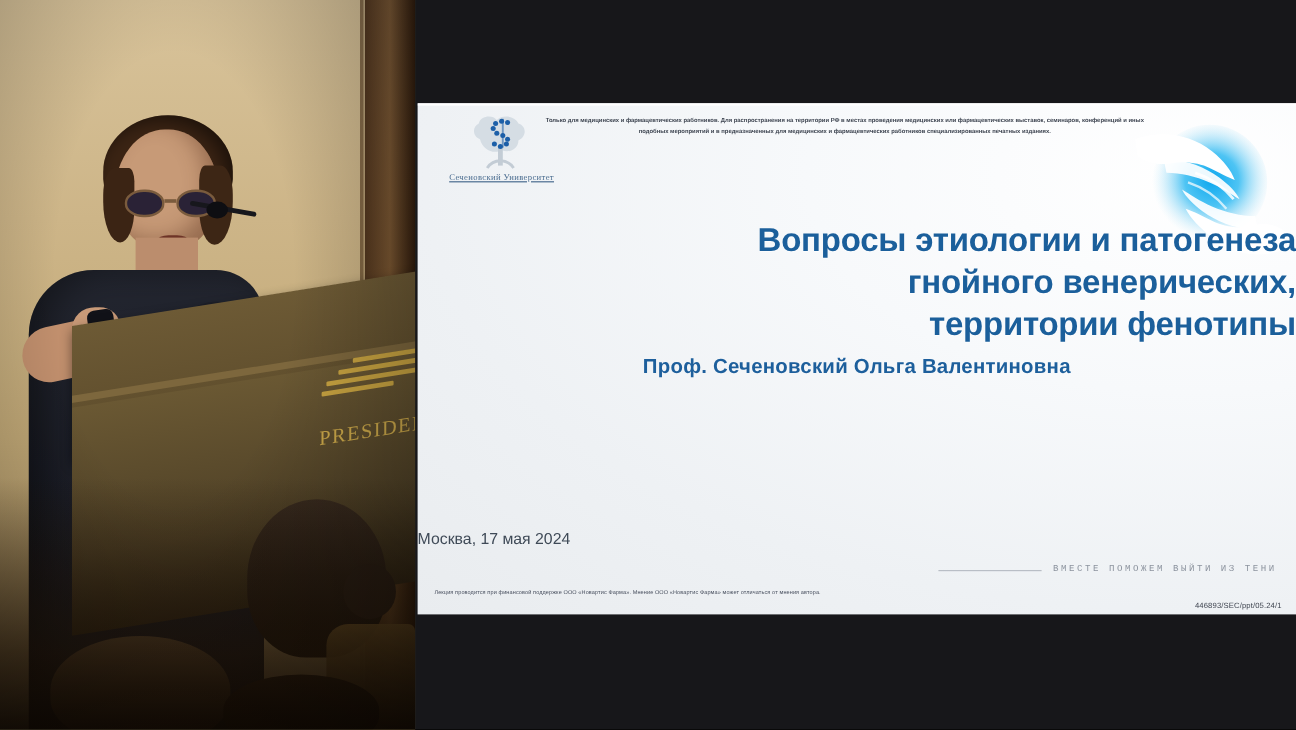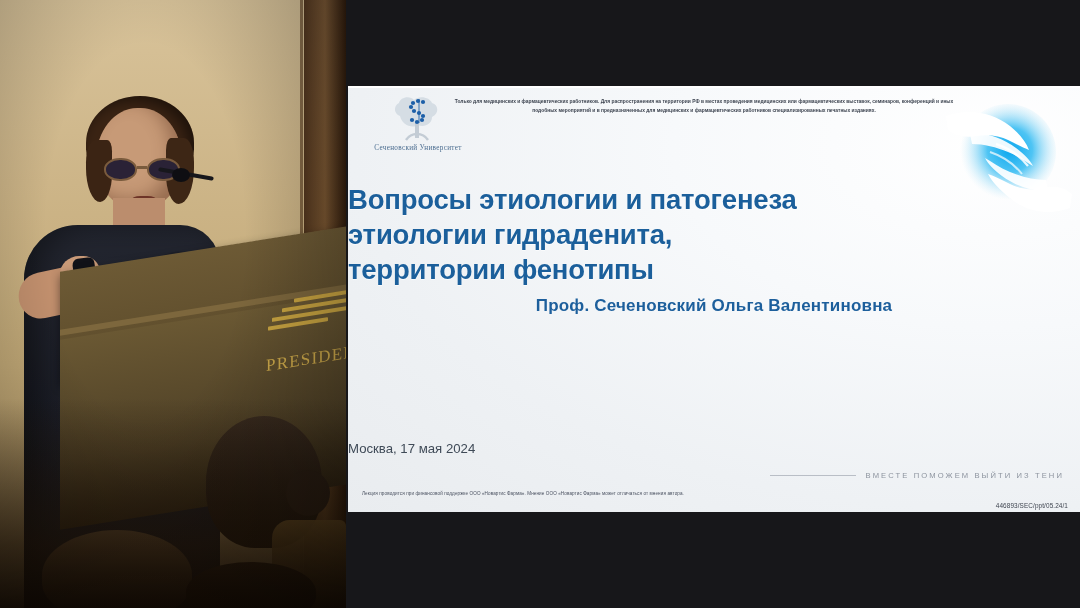--- a/index.html
+++ b/index.html
@@ -277,20 +277,21 @@
   .logo-caption {
     position: absolute;
     left: 0; top: 50px;
     width: 108px;
     text-align: center;
     font-family: "Liberation Serif", serif;
     font-size: 7.2px;
     letter-spacing: .3px;
     color: #4a6c8f;
     white-space: nowrap;
+    text-decoration: underline;
   }
 
   
   .disclaimer {
     position: absolute;
     left: 96px; top: 12px;
     width: 520px;
     text-align: center;
     font-size: 4.9px;
     line-height: 1.75;
@@ -303,21 +304,21 @@
     position: absolute;
     right: 0; top: 0;
     width: 150px; height: 140px;
   }
 
   
   .slide-title {
     position: absolute;
     left: 0; top: 96px;
     width: 732px;
-    text-align: left;
+    text-align: right;
     color: #1b5f9b;
     font-size: 27.5px;
     font-weight: bold;
     line-height: 1.28;
     letter-spacing: -0.2px;
     text-shadow: 0 1px 0 rgba(255,255,255,0.6);
   }
   .slide-author {
     position: absolute;
     left: 0; top: 210px;
@@ -347,20 +348,21 @@
     font-size: 13.2px;
   }
 
   
   .tagline-row {
     position: absolute;
     right: 16px; top: 385px;
     display: flex;
     align-items: center;
     gap: 10px;
+    font-family: Liberation Mono, monospace;
   }
   .tagline-rule {
     width: 86px; height: 1px;
     background: #b9bec6;
   }
   .tagline-text {
     font-size: 7.6px;
     letter-spacing: 2.1px;
     color: #8c939e;
     white-space: nowrap;
@@ -486,21 +488,21 @@
             <path d="M31 5 L31 29" stroke="#1c5fa8" stroke-width="1.6" opacity="0.55"></path>
           </svg>
         </div>
         <div class="logo-caption">Сеченовский Университет</div>
       </div>
 
       <div class="disclaimer">Только для медицинских и фармацевтических работников. Для распространения на территории РФ в местах проведения медицинских или фармацевтических выставок, семинаров, конференций и иных подобных мероприятий и в предназначенных для медицинских и фармацевтических работников специализированных печатных изданиях.</div>
 
       <div class="slide-title">
         <div>Вопросы этиологии и патогенеза</div>
-        <div>этиологии гидраденита,</div>
+        <div>гнойного венерических,</div>
         <div>территории фенотипы</div>
       </div>
 
       <div class="slide-author">Проф. Сеченовский Ольга Валентиновна</div>
 
 
       <div class="slide-place">Москва, 17 мая 2024</div>
 
       <div class="tagline-row">
         <span class="tagline-rule"></span>

